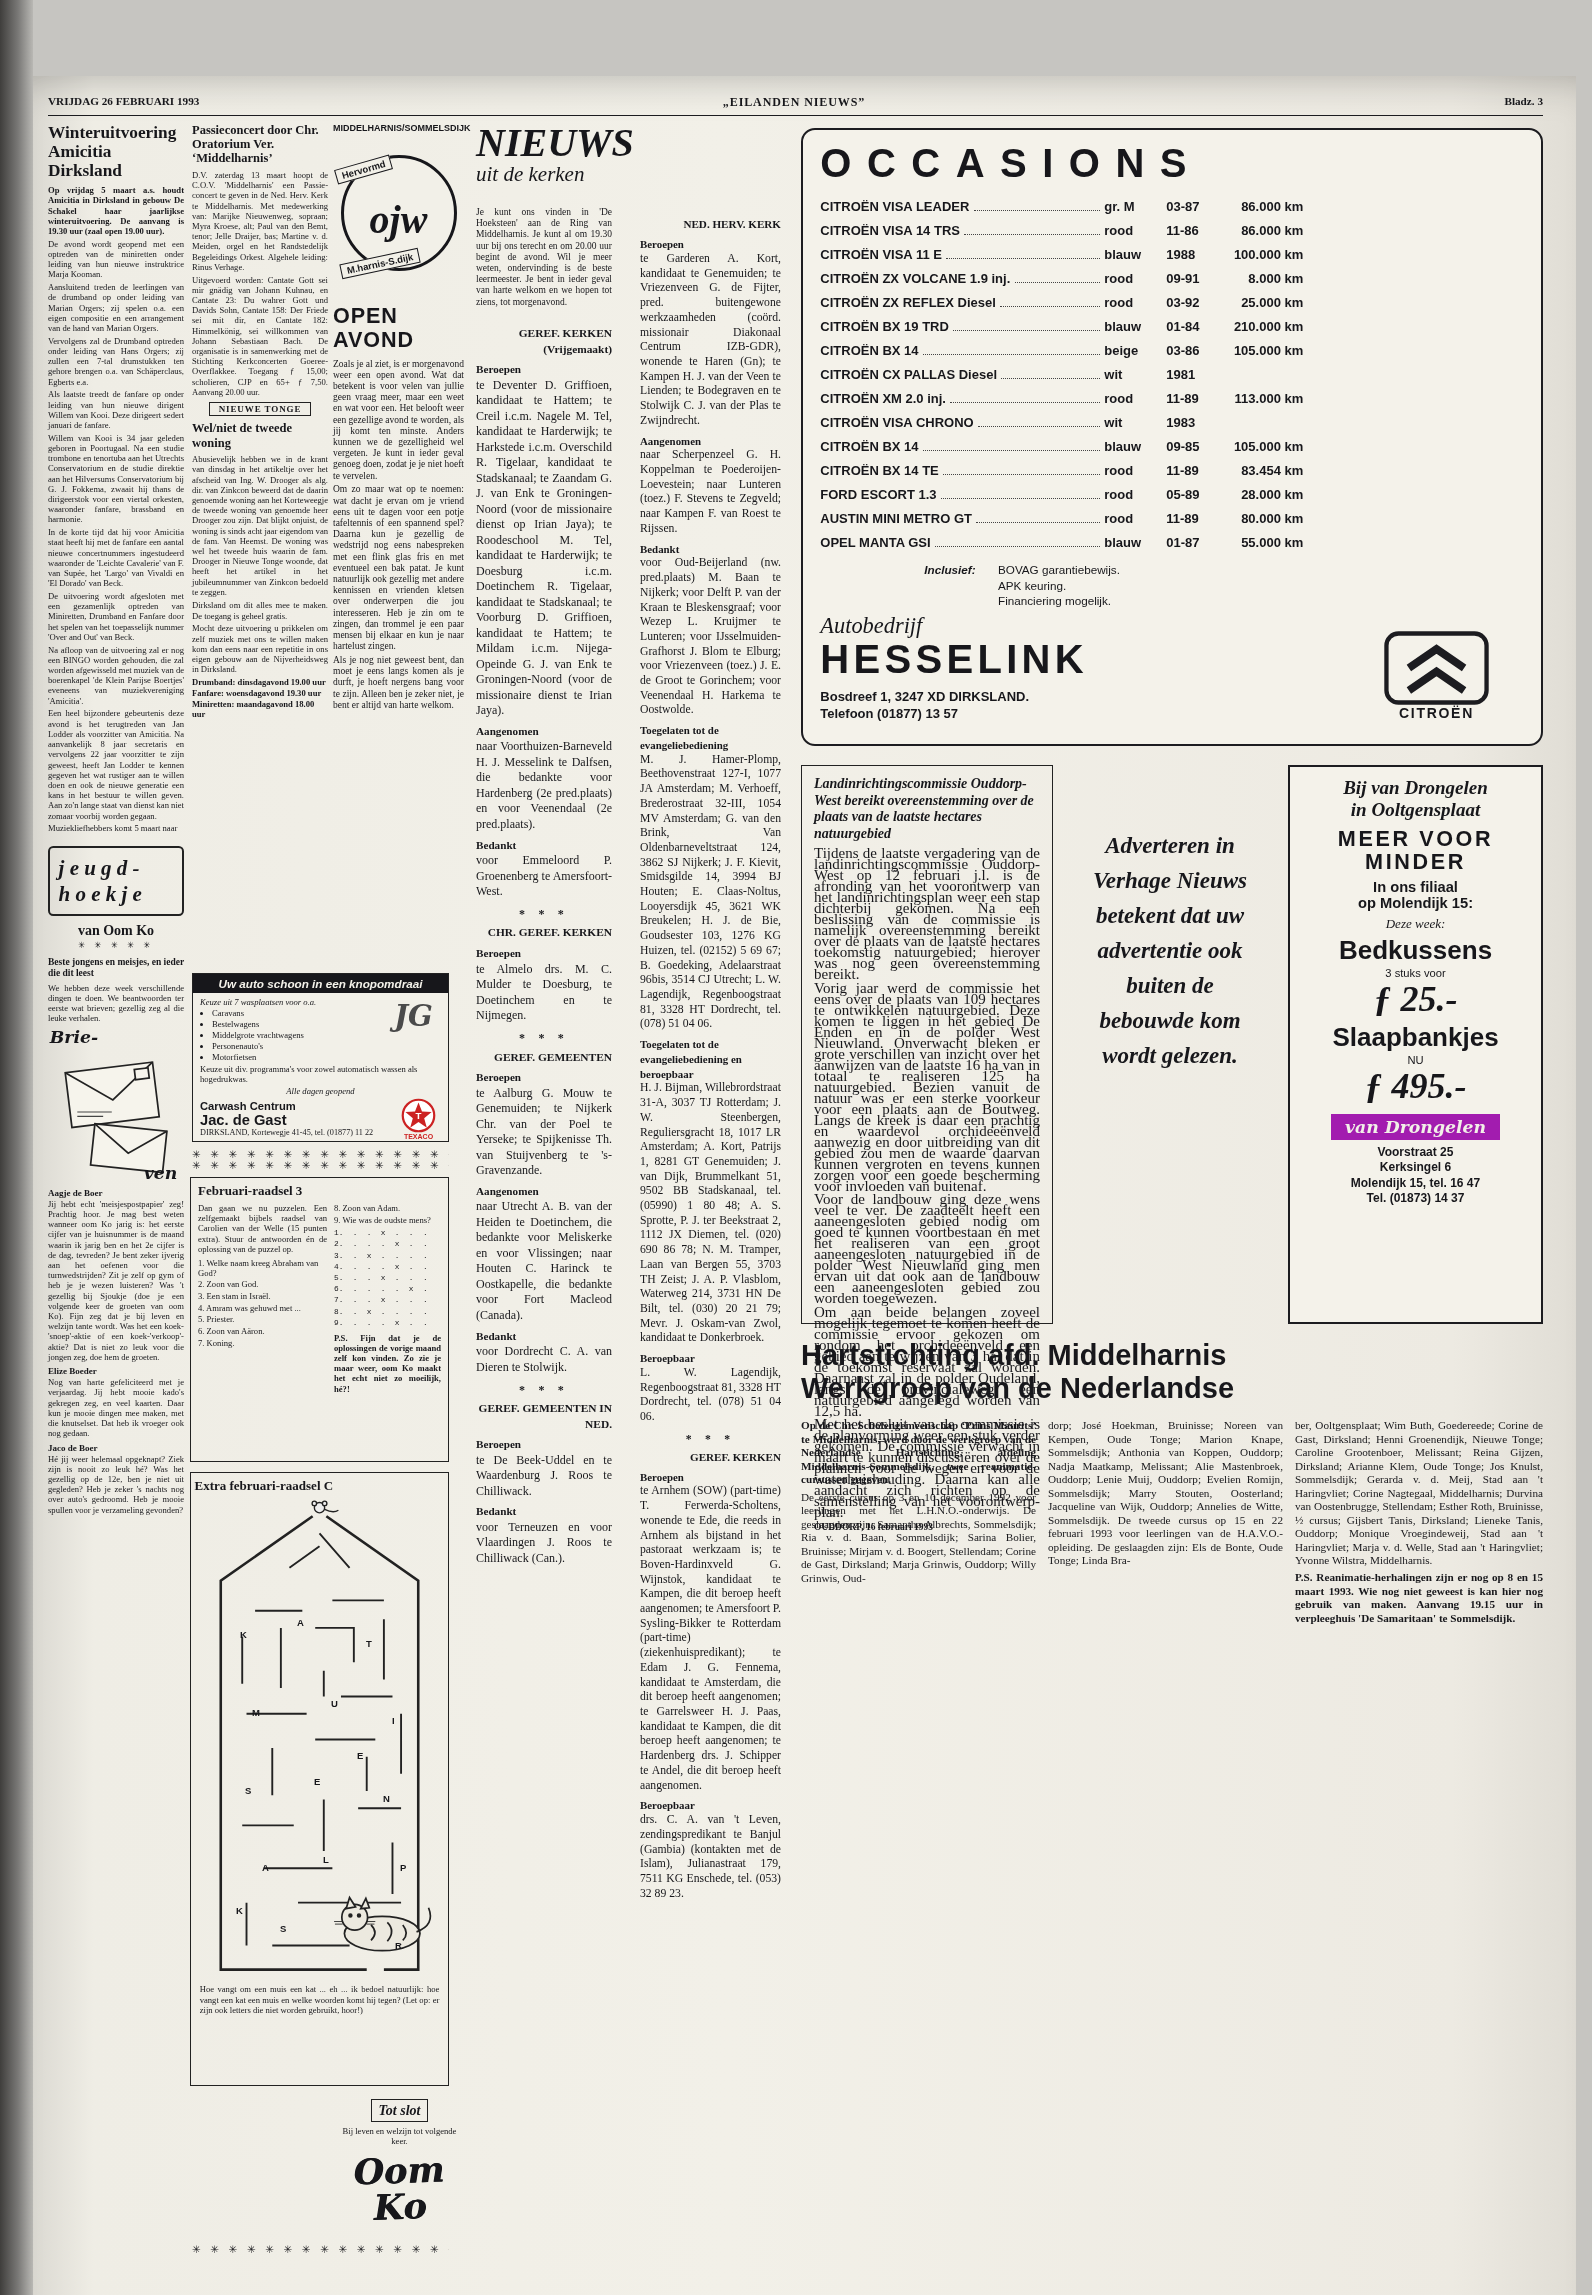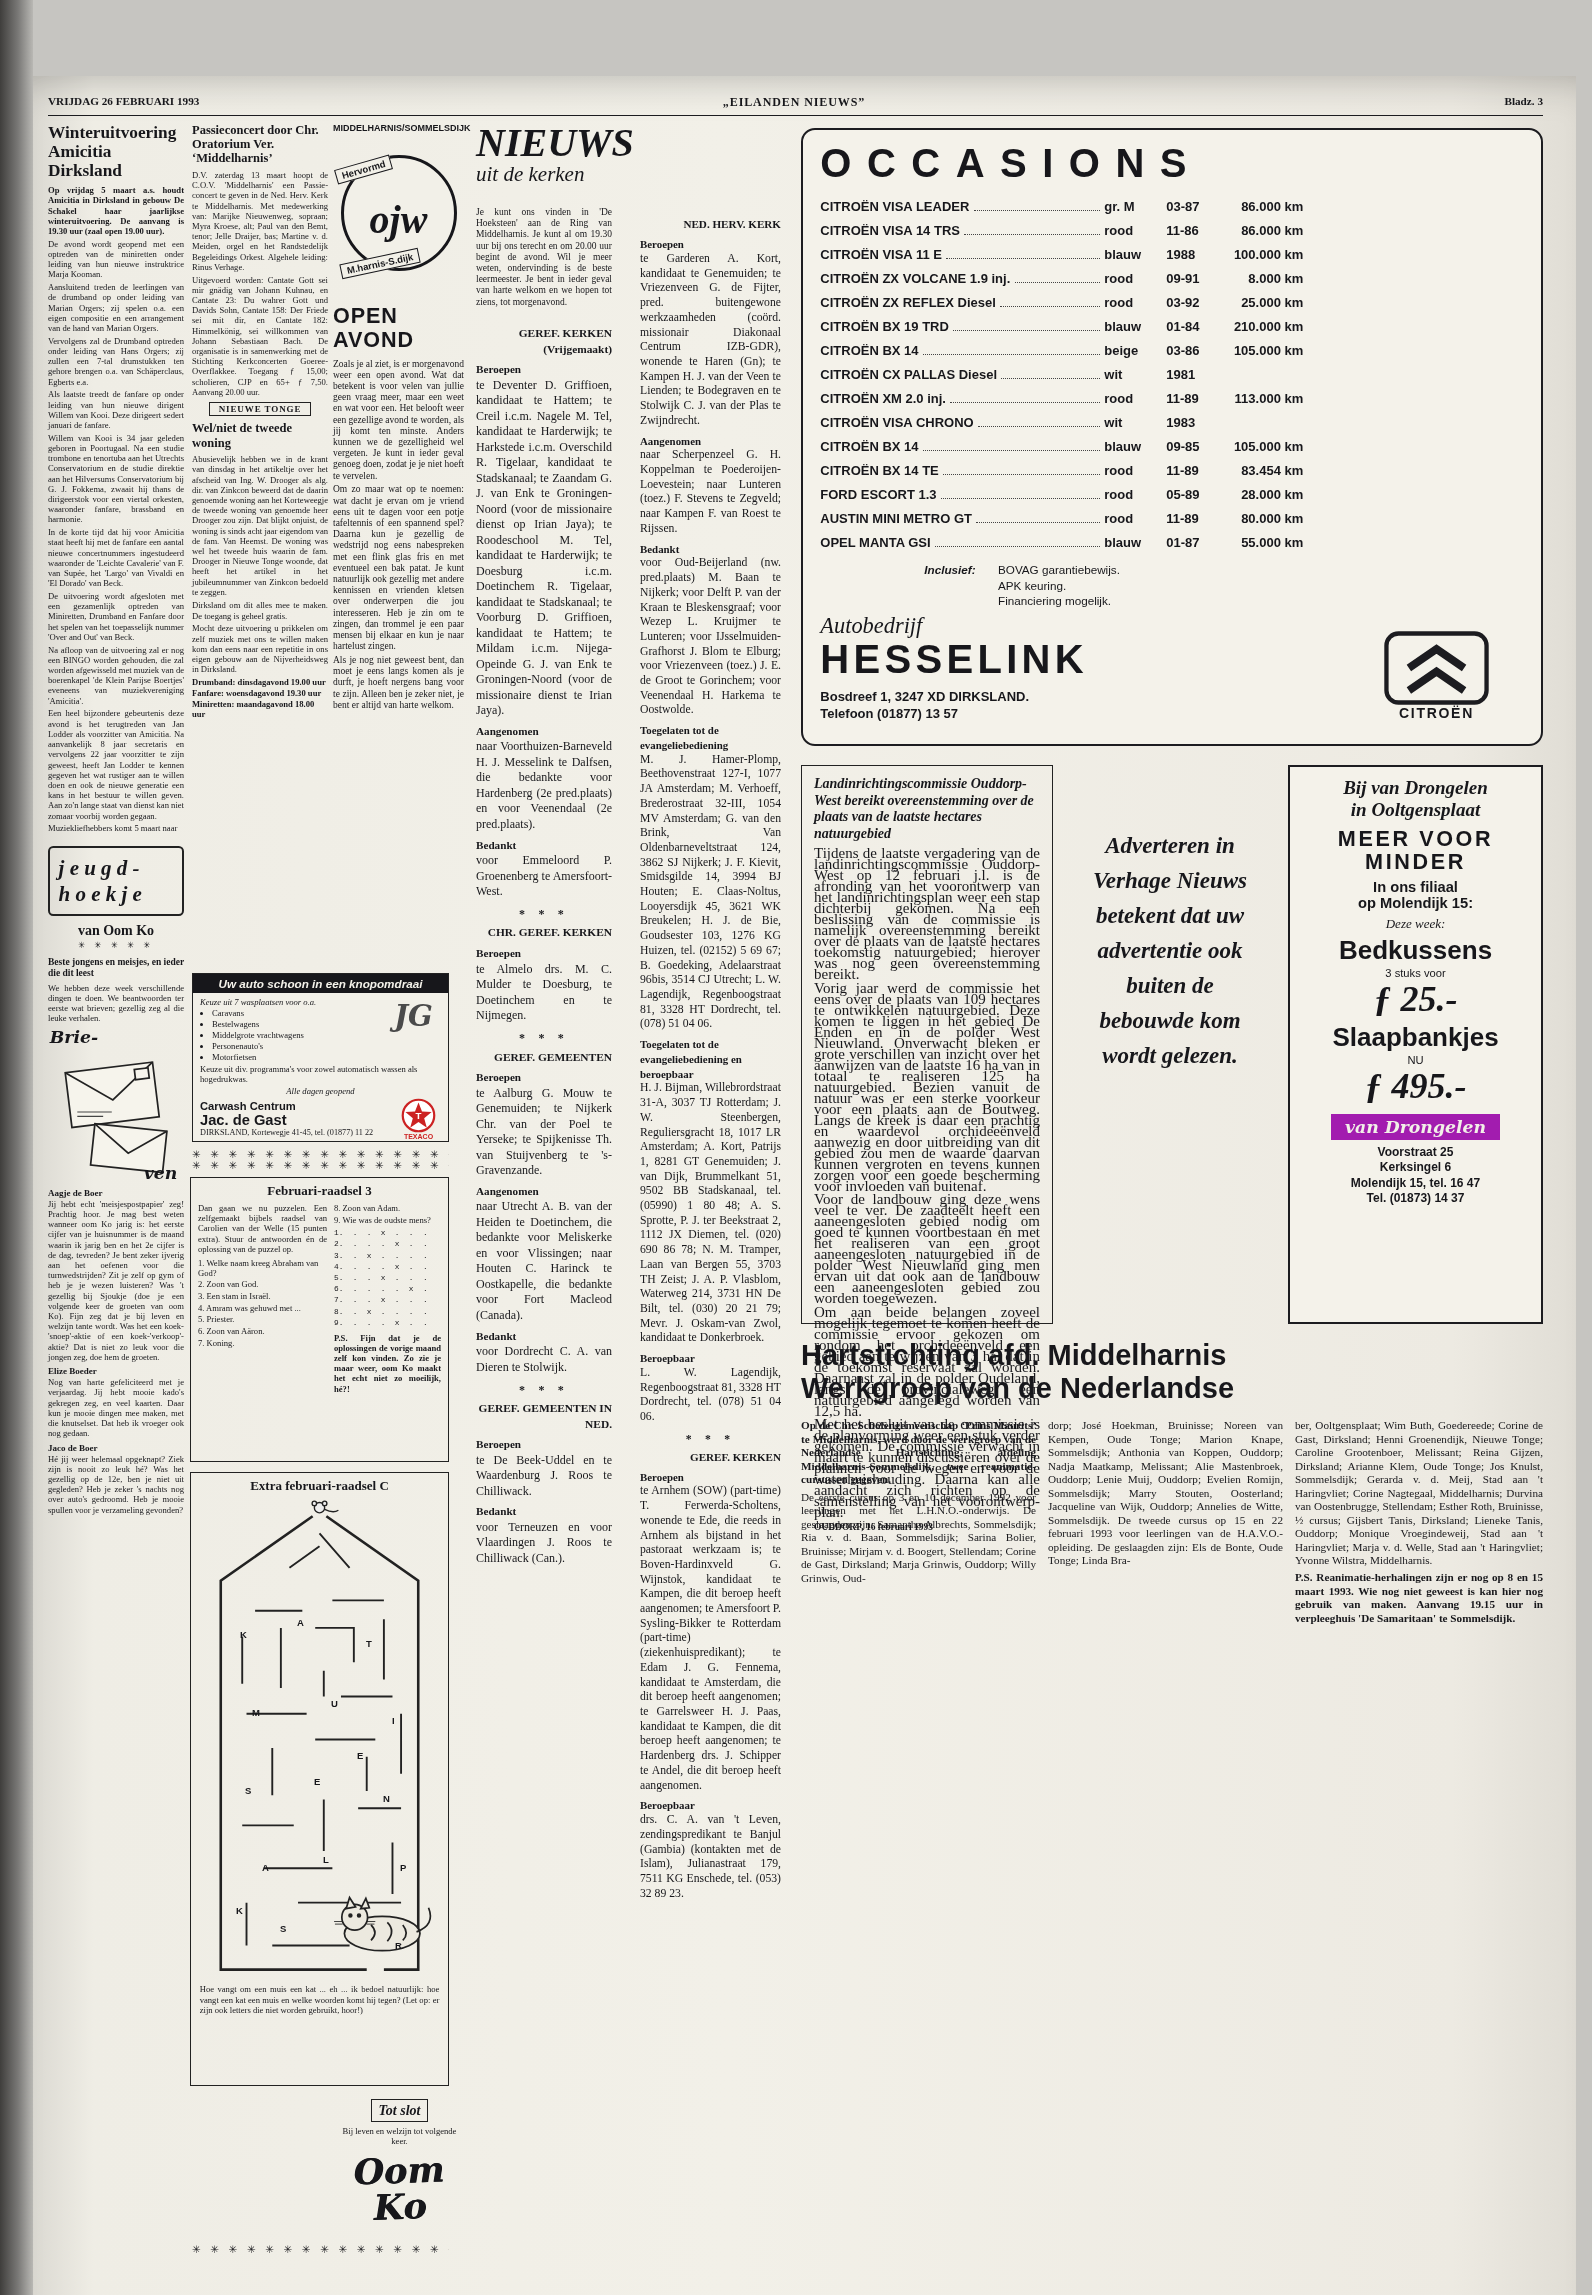--- a/index.html
+++ b/index.html
@@ -48,21 +48,21 @@
 .cw{border:1.7px solid #222;background:#f2f0e8;padding:0 0 3.5px}
 .cw-head{background:#17171b;color:#f4f2ea;font:bold italic 11.7px/19px "Liberation Sans",sans-serif;text-align:center}
 .cw-body{padding:3.5px 7px;font-size:8.6px;line-height:10px}
 .cw ul{margin:1.7px 0 2.6px 12px;padding:0}
 .cw li{margin:0 0 0.9px;font-size:8.6px}
 .jg{font:italic bold 29px/29px "DejaVu Serif",serif;color:#4a4a4a}
 .cw-name1{font:bold 11.2px/12px "Liberation Sans",sans-serif}
 .cw-name2{font:bold 14.7px/16.4px "Liberation Sans",sans-serif}
 
 .rbox{border:1.7px solid #222;padding:5.2px 7px;background:transparent}
-.rtitle{font:bold 13px/15.5px "Liberation Serif",serif;text-align:center;margin:0 0 4.3px}
+.rtitle{font:bold 13px/15.5px "Liberation Serif",serif;text-align:left;margin:0 0 4.3px}
 .ritem{font-size:8.6px;line-height:10px;margin:0 0 1.7px}
 .grid-row{font:7.8px/11.2px "Liberation Mono",monospace;white-space:pre}
 
 .mzbox{border:1.7px solid #222;padding:5.2px 3.5px 3.5px}
 .mz-wrap{position:relative;width:249px;height:483px;margin:1.7px auto}
 .mz-l{position:absolute;font:bold 9.5px "Liberation Sans",sans-serif}
 .mz-l:nth-of-type(1){left:45px;top:131px}.mz-l:nth-of-type(2){left:102px;top:119px}
 .mz-l:nth-of-type(3){left:171px;top:140px}.mz-l:nth-of-type(4){left:57px;top:209px}
 .mz-l:nth-of-type(5){left:136px;top:200px}.mz-l:nth-of-type(6){left:197px;top:217px}
 .mz-l:nth-of-type(7){left:50px;top:287px}.mz-l:nth-of-type(8){left:119px;top:278px}

